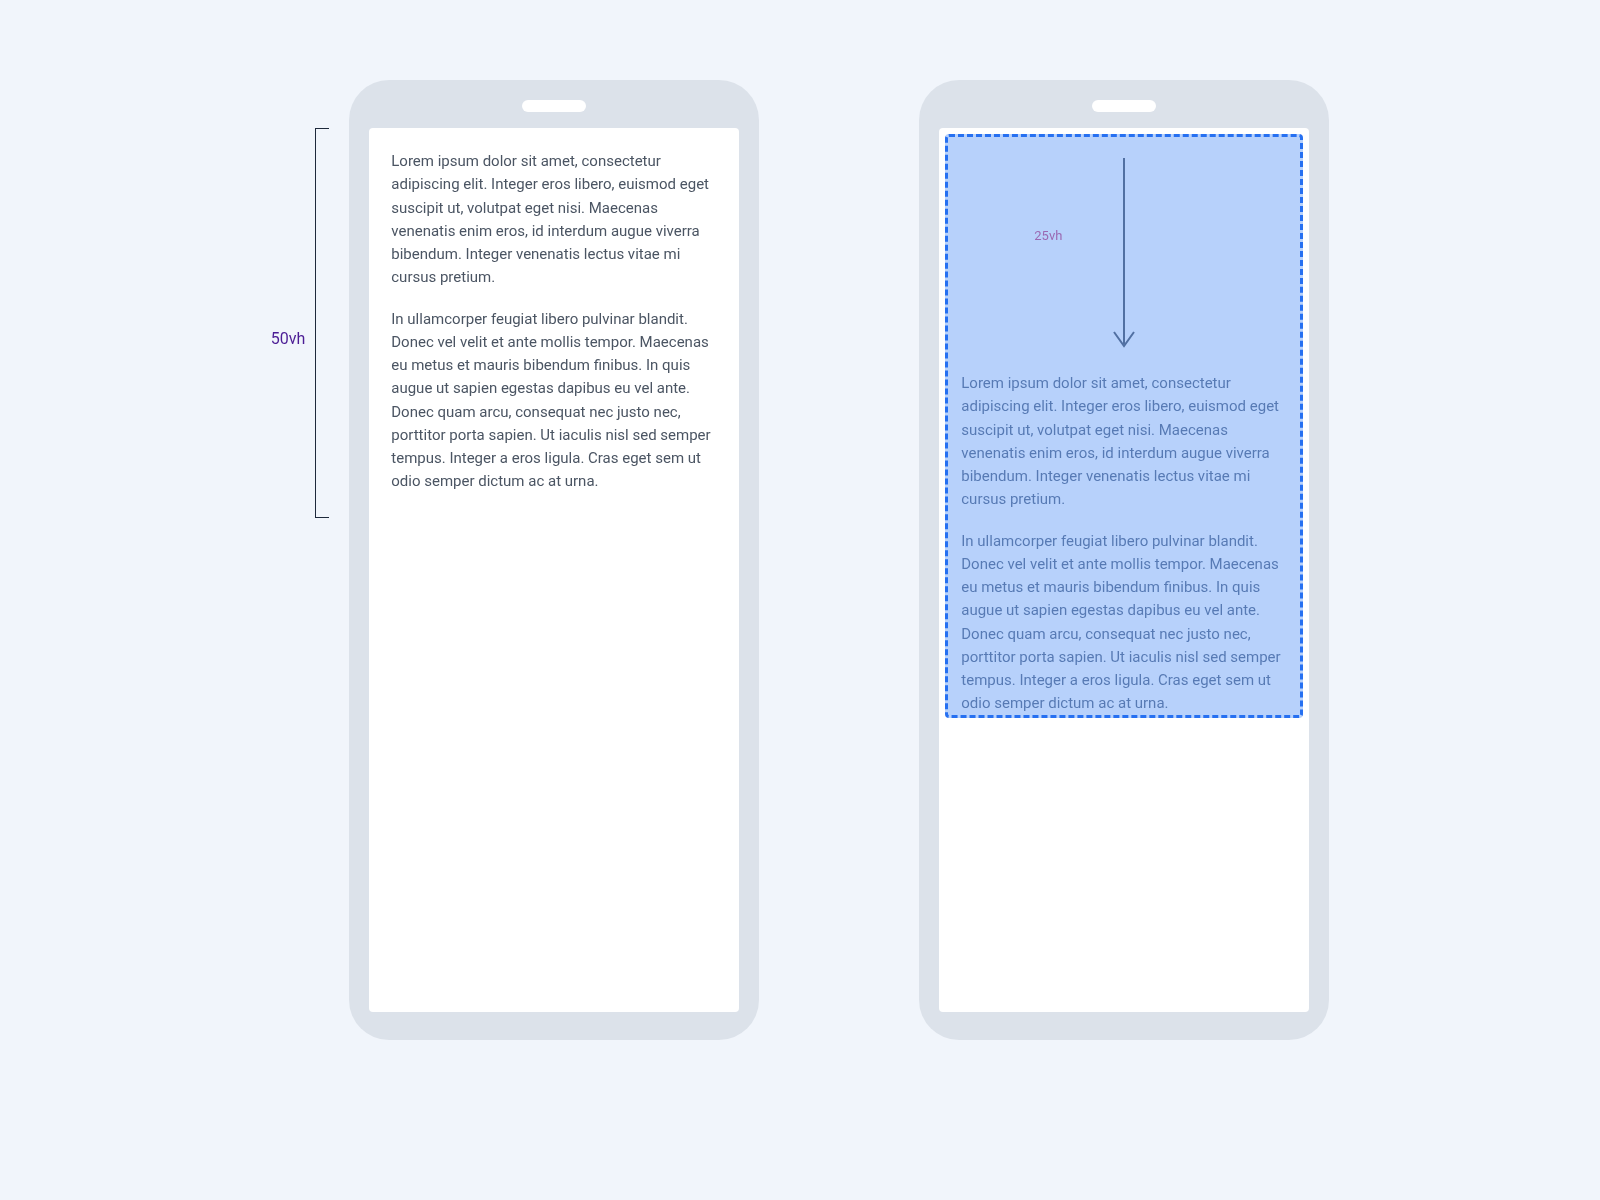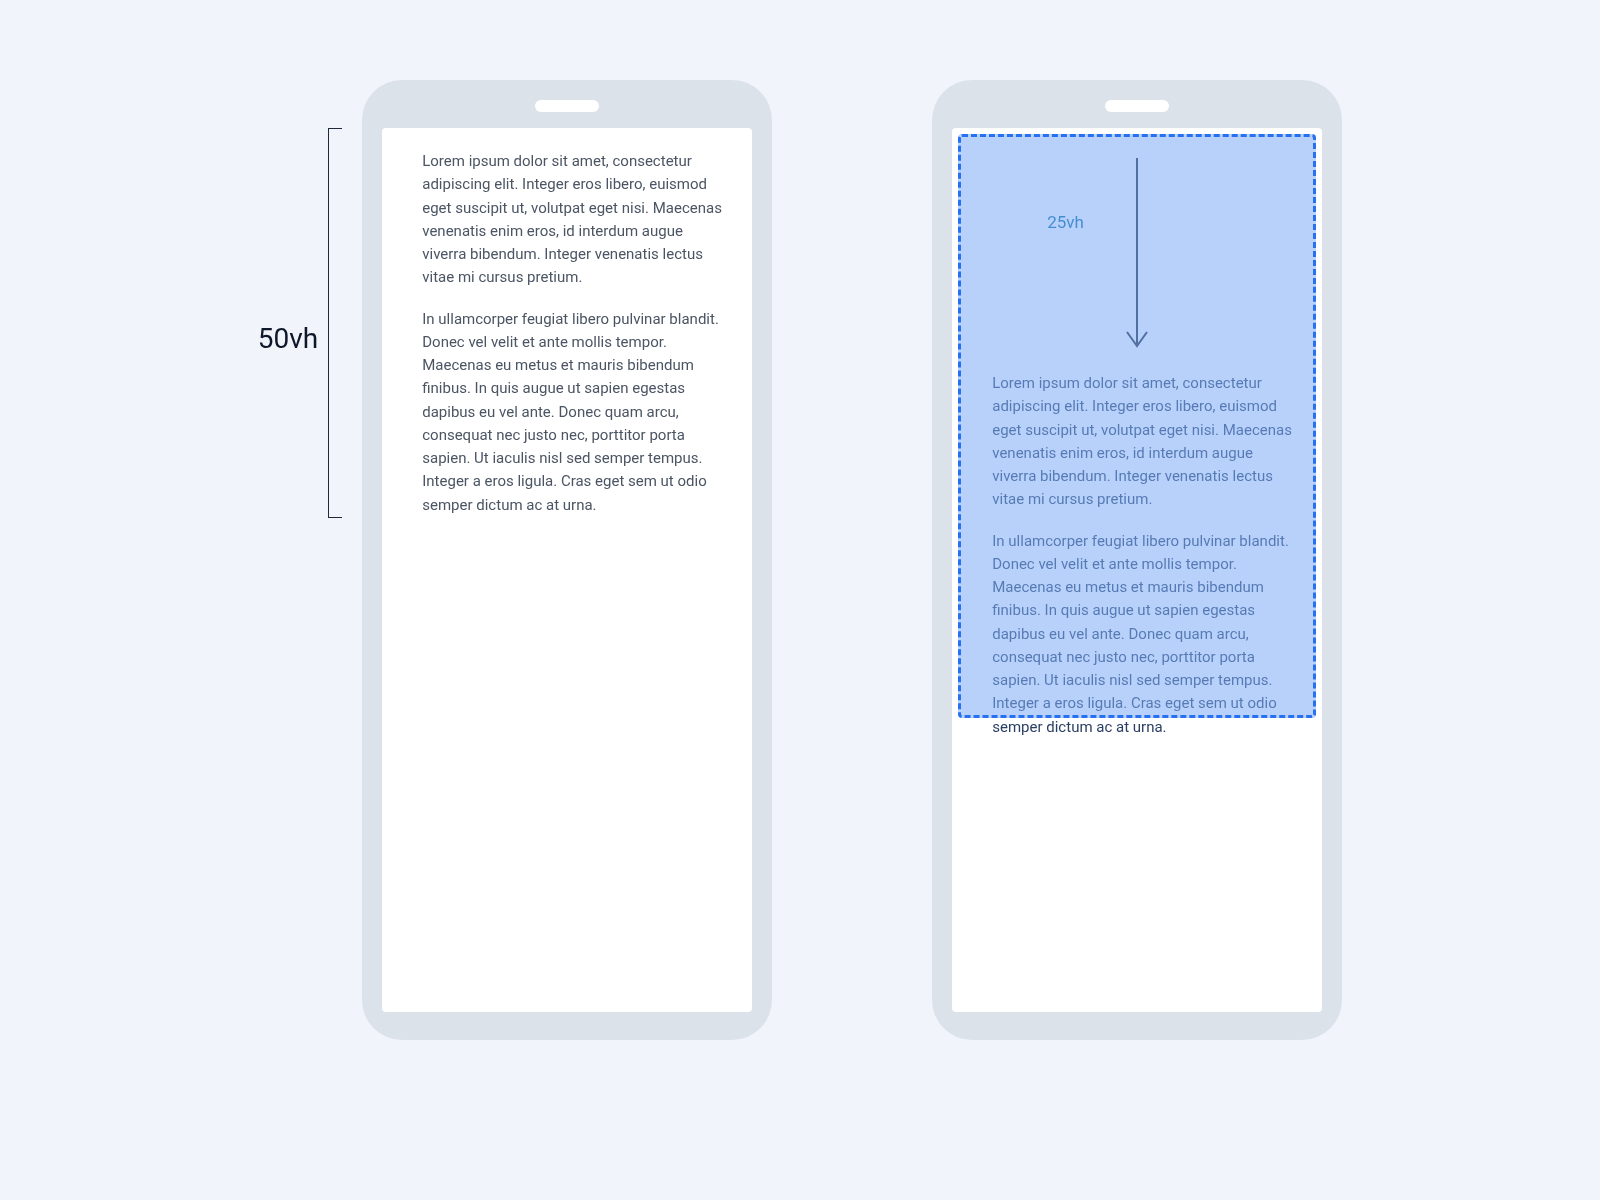--- a/index.html
+++ b/index.html
@@ -25,22 +25,22 @@
       align-items: flex-start;
       gap: 20px;
     }
     .vbracket {
       display: flex;
       align-items: center;
       gap: 10px;
       margin-top: 48px;
     }
     .vbracket .label {
-      font-size: 28px;
-      color: #0f172a;
+      font-size: 16px;
+      color: #4c1d95;
       margin-top: 30px;
     }
     .bracket-shape {
       border: 1.5px solid #1e293b;
       border-right: none;
       width: 14px;
     }
     .phone {
       width: 410px;
       height: 960px;
@@ -66,21 +66,20 @@
       border-radius: 4px;
       padding: 22px 22px;
       position: relative;
       overflow: hidden;
     }
     .para {
       font-size: 15px;
       line-height: 1.55;
       color: #4b5563;
       margin-bottom: 18px;
-      margin-left: 18px;
     }
     
     .highlight {
       position: absolute;
       top: 6px;
       left: 6px;
       right: 6px;
       background: rgba(123, 171, 247, 0.55);
       border: 3px dashed #2670f1;
       border-radius: 4px;
@@ -98,23 +97,23 @@
       display: flex;
       align-items: center;
       justify-content: center;
       margin: 4px auto 18px auto;
       height: 200px;
       z-index: 3;
     }
     .arrow-label {
       position: absolute;
       left: calc(50% - 90px);
-      top: 58px;
-      font-size: 17px;
-      color: #0369a1;
+      top: 74px;
+      font-size: 13px;
+      color: #be185d;
     }
     .arrow-svg {
       display: block;
     }
   </style>
 </head>
 <body>
 
 <div class="stage">
 

